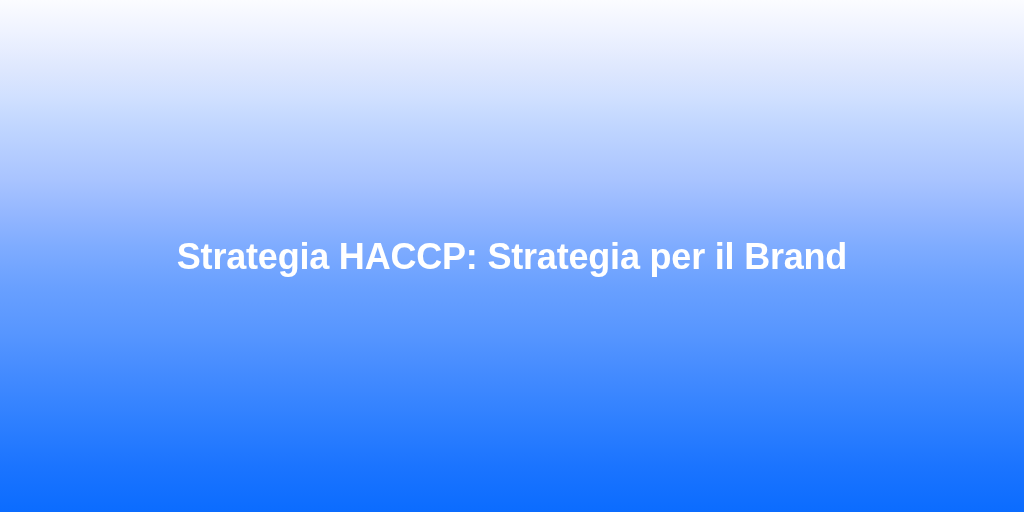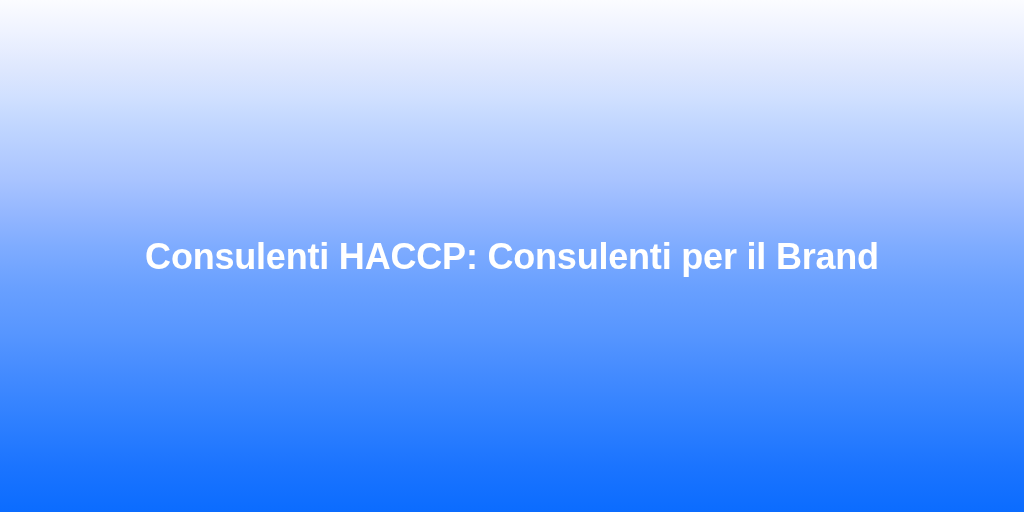--- a/index.html
+++ b/index.html
@@ -61,15 +61,15 @@
     text-align: center;
     white-space: nowrap;
     -webkit-font-smoothing: antialiased;
   }
 </style>
 </head>
 <body>
 
 <div class="hero-banner">
   <div class="banner-inner">
-    <h1 class="banner-title">Consulenti HACCP: Consulenti per il Brand</h1>
+    <h1 class="banner-title">Strategia HACCP: Strategia per il Brand</h1>
   </div>
 </div>
 
 </body></html>

